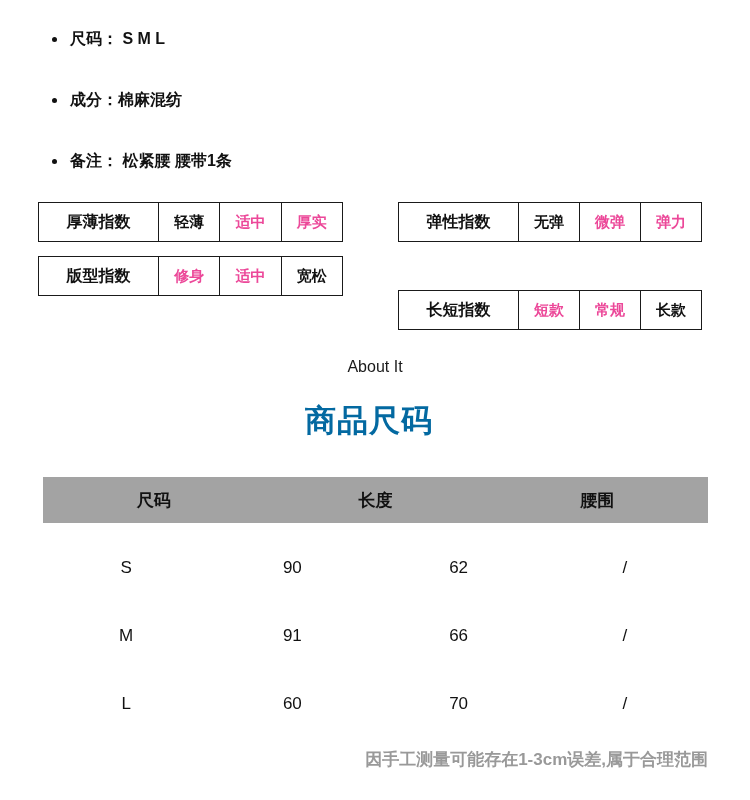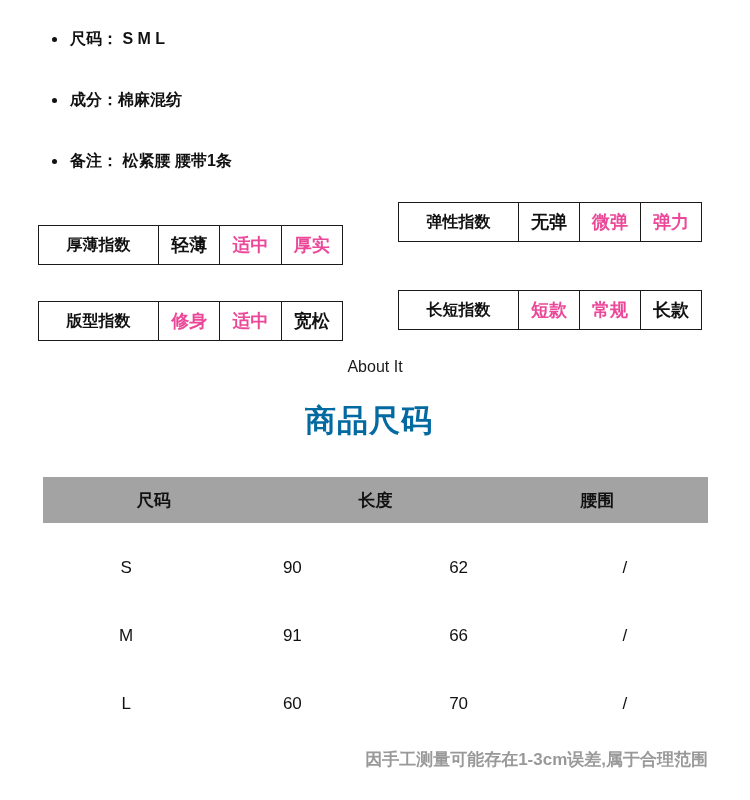--- a/index.html
+++ b/index.html
@@ -13,31 +13,31 @@
   .bullets { position:absolute; left:52px; top:28px;text-align:right; }
   .bullet-item { display:flex; align-items:center; height:22px; margin-bottom:39px; }
   .dot { width:5px; height:5px; border-radius:50%; background:#111; margin-right:13px; flex:0 0 auto; }
   .b-label, .b-value { font-size:16px; font-weight:bold; color:#111; white-space:pre; }
 
   
   .spec {
     position:absolute; display:flex; height:40px; box-sizing:border-box;
     border:1px solid #1a1a1a; background:#fff;
   }
-  .spec.t1 { left:38px;  top:202px; width:305px;margin-top:23px; }
+  .spec.t1 { left:38px;  top:202px; width:305px; }
   .spec.t2 { left:398px; top:202px; width:304px; }
-  .spec.t3 { left:38px;  top:256px; width:305px;margin-top:45px; }
+  .spec.t3 { left:38px;  top:256px; width:305px; }
   .spec.t4 { left:398px; top:256px; width:304px;margin-top:34px; }
   .spec-label {
     width:119px; flex:0 0 auto; display:flex; align-items:center; justify-content:center;
     font-size:16px; font-weight:bold; color:#111;
   }
   .spec-opt {
     flex:1; border-left:1px solid #1a1a1a; display:flex; align-items:center; justify-content:center;
-    font-size:18px;
+    font-size:15px;
   }
   .spec-opt.on  { font-weight:bold; color:#111111; }
   .spec-opt.off { font-weight:bold; color:#ec4899; }
 
   
   .eyebrow { position:absolute; top:358px; left:0; width:750px; text-align:center;
              font-size:16px; color:#1a1a1a; }
   .big-title { position:absolute; top:400px; left:0; width:738px; text-align:center;
                font-size:31px; font-weight:bold; color:#0369a1; letter-spacing:1px; }
 

